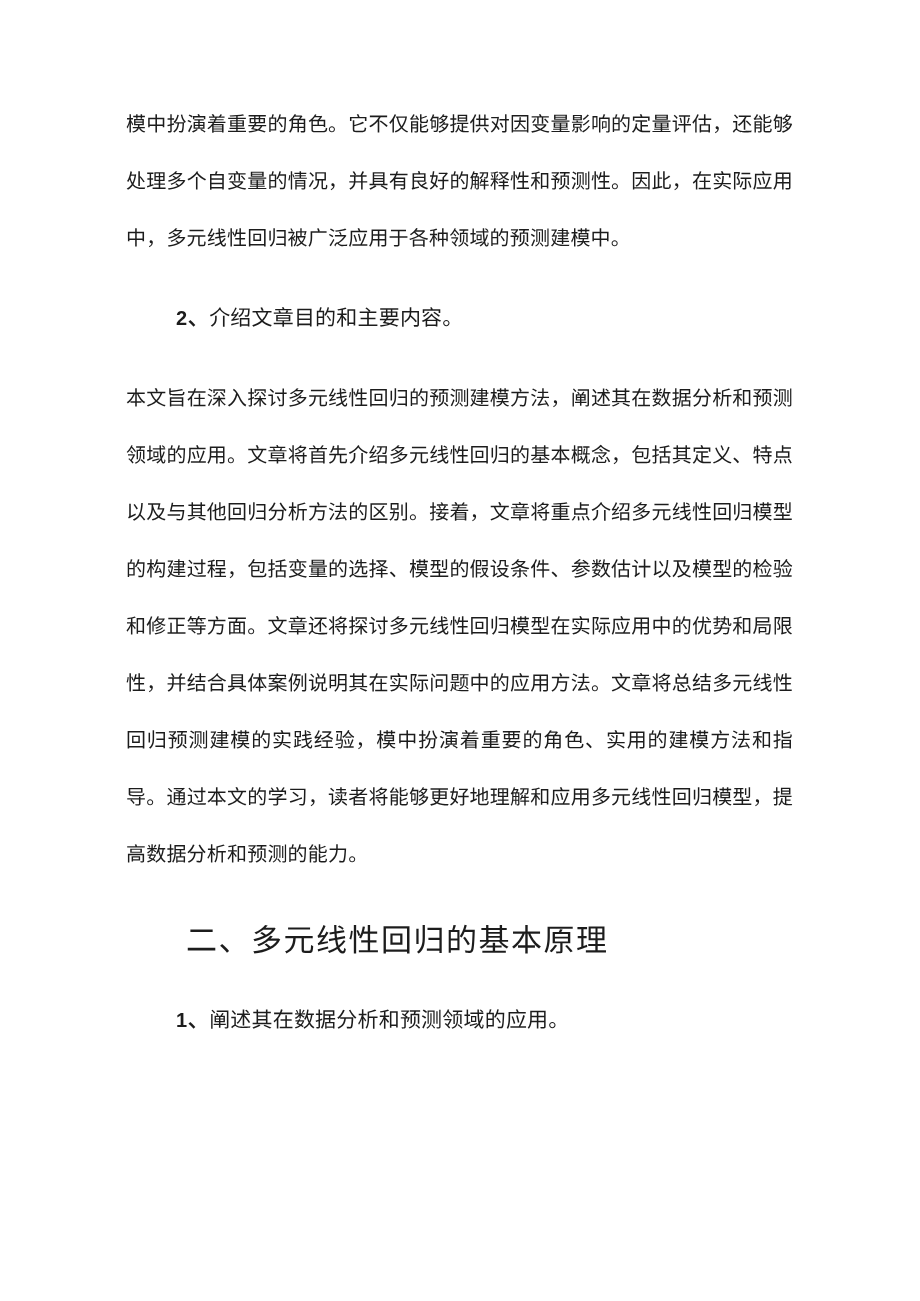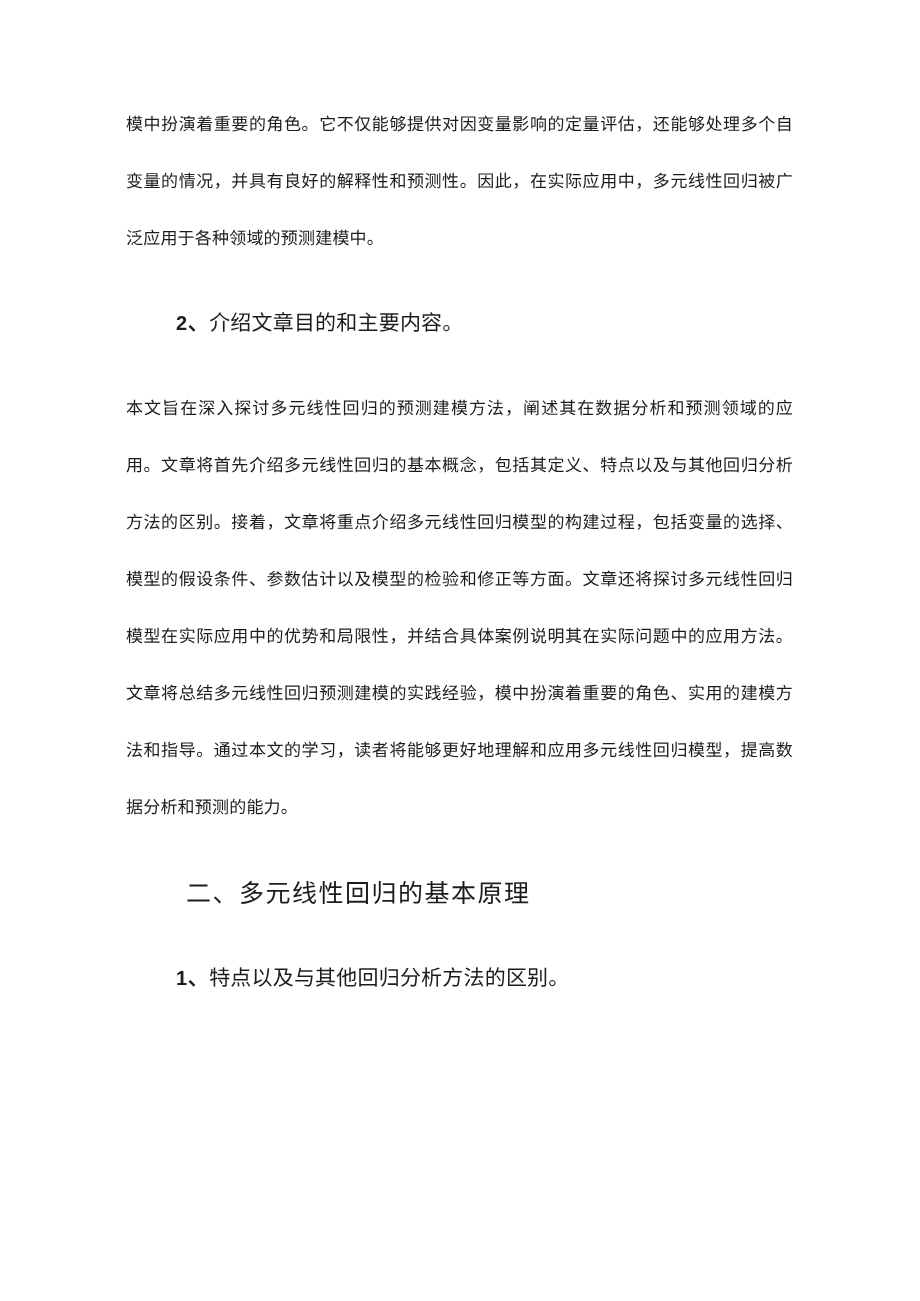--- a/index.html
+++ b/index.html
@@ -17,65 +17,65 @@
     color: #1c1c1c;
   }
   .content {
     position: absolute;
     left: 126px;
     top: 96px;
     width: 667px;
   }
   .para {
     margin: 0 0 29px 0;
-    font-size: 17px;
+    font-size: 20px;
     line-height: 57px;
     letter-spacing: 0.2px;
     text-align: justify;
     word-break: break-all;
   }
   .para:last-child {
     margin-bottom: 0;
   }
   .h-num {
     margin: 0 0 29px 0;
     font-size: 21px;
-    line-height: 55px;
+    line-height: 45px;
     text-indent: 50px;
     letter-spacing: 0.2px;
   }
   .h-num.tight {
     margin-bottom: 13px;
   }
   .h-num .num {
     font-weight: 700;
     font-family: "Liberation Sans", "DejaVu Sans", sans-serif;
     font-size: 20px;
     letter-spacing: 1px;
   }
   .h-sec {
     margin: 0 0 29px 0;
-    font-size: 25px;
+    font-size: 31px;
     line-height: 57px;
     text-indent: 60px;
     letter-spacing: 1.5px;
     font-weight: 400;
   }
 </style>
 </head>
 <body>
 
 <div class="page">
   <div class="content">
 
     <p class="para">模中扮演着重要的角色。它不仅能够提供对因变量影响的定量评估，还能够处理多个自变量的情况，并具有良好的解释性和预测性。因此，在实际应用中，多元线性回归被广泛应用于各种领域的预测建模中。</p>
 
     <p class="h-num"><span class="num">2、</span><span>介绍文章目的和主要内容。</span></p>
 
     <p class="para">本文旨在深入探讨多元线性回归的预测建模方法，阐述其在数据分析和预测领域的应用。文章将首先介绍多元线性回归的基本概念，包括其定义、特点以及与其他回归分析方法的区别。接着，文章将重点介绍多元线性回归模型的构建过程，包括变量的选择、模型的假设条件、参数估计以及模型的检验和修正等方面。文章还将探讨多元线性回归模型在实际应用中的优势和局限性，并结合具体案例说明其在实际问题中的应用方法。文章将总结多元线性回归预测建模的实践经验，模中扮演着重要的角色、实用的建模方法和指导。通过本文的学习，读者将能够更好地理解和应用多元线性回归模型，提高数据分析和预测的能力。</p>
 
     <p class="h-sec">二、多元线性回归的基本原理</p>
 
-    <p class="h-num tight"><span class="num">1、</span><span>特点以及与其他回归分析方法的区别。</span></p>
+    <p class="h-num tight"><span class="num">1、</span><span>阐述其在数据分析和预测领域的应用。</span></p>
 
 
   </div>
 </div>
 
 </body></html>

